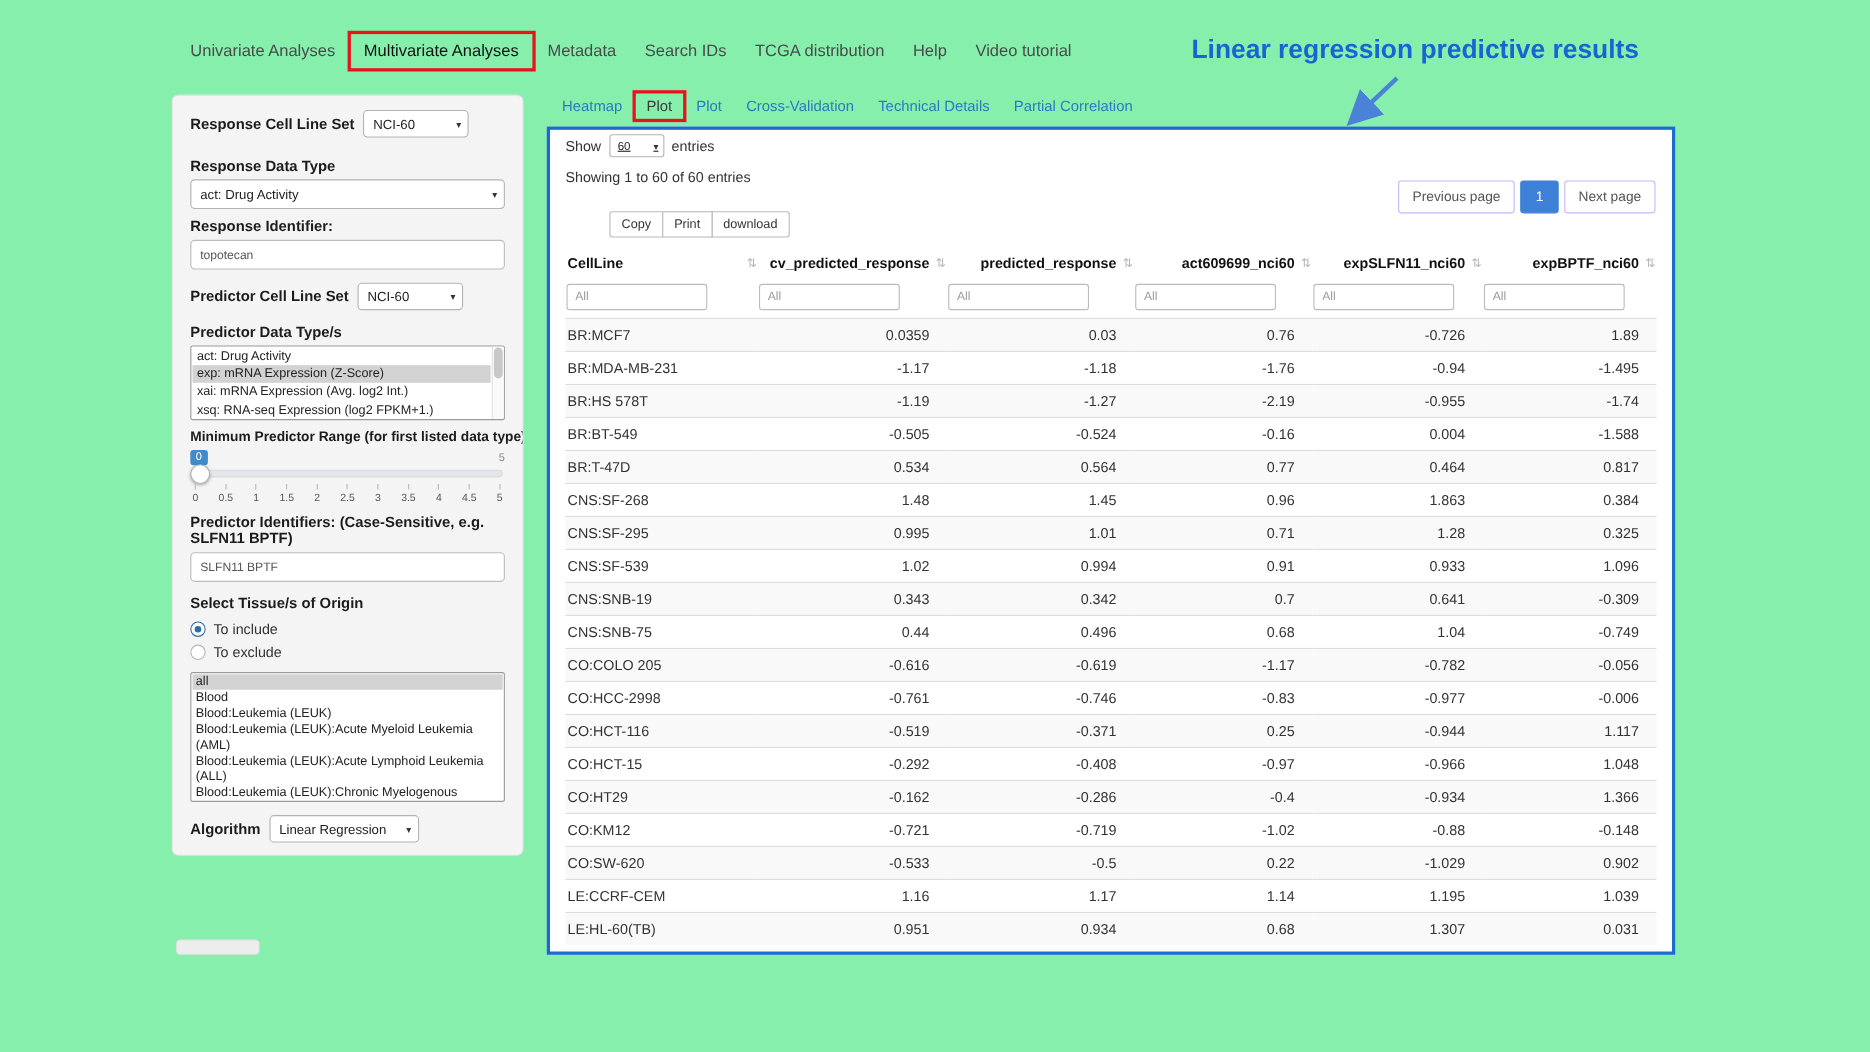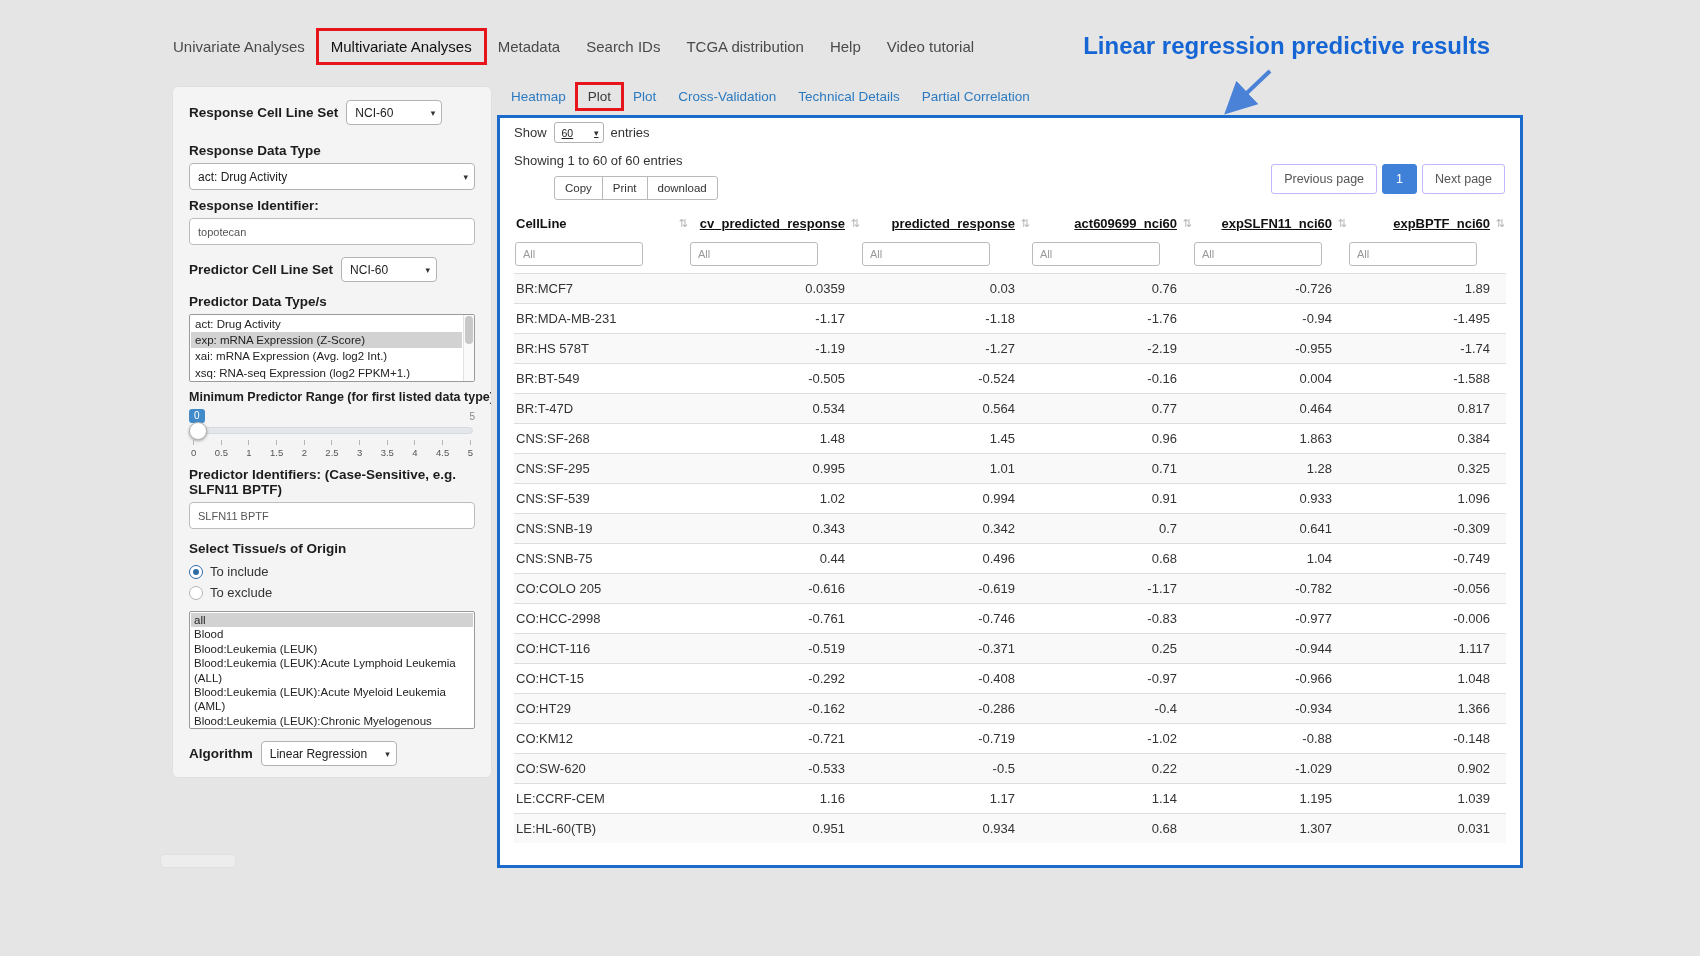--- a/index.html
+++ b/index.html
@@ -1,31 +1,31 @@
 <!DOCTYPE html>
 <html><head>
 <meta charset="utf-8">
 <style>
   * { margin:0; padding:0; box-sizing:border-box; }
   html,body { background:#fff; }
   body { font-family:"Liberation Sans", sans-serif; color:#333; }
-  .canvas { position:relative; width:1700px; height:956px; background:#e5e5e5; overflow:hidden; }
+  .canvas { position:relative; width:1700px; height:956px; background:#86efac; overflow:hidden; }
 
   
   .topnav { position:absolute; left:160px; top:30px; display:flex; align-items:center; }
   .nav-item { padding:8px 13px; font-size:15px; color:#4a4a4a; cursor:pointer; white-space:nowrap; }
   .nav-item.active { color:#111; }
   .red-annot { outline:3px solid #e8141c; outline-offset:-1px; }
 
   
   .annot-title { position:absolute; top:32px; right:210px; font-size:24px; font-weight:bold; color:#1566d4; }
   .annot-arrow { position:absolute; left:1212px; top:66px; }
 
   
-  .sidebar { position:absolute; left:172px; top:86px; width:320px; height:692px; background:#f4f4f4;
+  .sidebar { position:absolute; left:156px; top:86px; width:320px; height:692px; background:#f4f4f4;
              border:1px solid #e0e0e0; border-radius:6px; padding:13px 16px; overflow:hidden; }
   .field { margin-bottom:12px; }
   .mb6 { margin-bottom:6px; } .mb8 { margin-bottom:8px; } .mb18 { margin-bottom:18px; } .mb20 { }
   .mt10 { margin-top:10px; }
   .lbl { font-weight:bold; font-size:13.5px; color:#1c1c1c; display:block; margin-bottom:5px; }
   .lbl-sm { font-size:12.5px; white-space:nowrap; }
   .row-inline { display:flex; align-items:center; gap:8px; }
   .row-inline .lbl { margin-bottom:0; }
   .sel { display:inline-flex; align-items:center; justify-content:space-between; background:#fff;
          border:1px solid #b3b3b3; border-radius:4px; height:25px; padding:0 6px 0 8px; font-size:12px;
@@ -74,31 +74,31 @@
   
   .main-box { position:absolute; left:497px; top:115px; width:1026px; height:753px; border:3px solid #1a6bcc;
               background:#fff; padding:3px 14px 0; overflow:hidden; }
   .show-row { display:flex; align-items:center; gap:7px; font-size:13px; color:#333; margin-top:1px; }
   .sel-xs { height:21px; font-size:10.5px; padding:0 4px 0 7px; width:50px; border-radius:3px;text-decoration:underline; }
   .showing { font-size:13px; color:#333; margin-top:10px; }
   .pagination { position:absolute; top:46px; right:15px; display:flex; gap:5px; }
   .pg { font-family:inherit; font-size:12.5px; color:#555; background:#fff; border:1px solid #c4b5fd;
         border-radius:3px; padding:7px 12px; cursor:pointer; }
   .pg.active { background:#3f80d8; border-color:#3f80d8; color:#fff; padding:7px 13px; }
-  .dt-buttons { margin-top:8px; display:flex;padding-left:40px; }
+  .dt-buttons { margin-top:24px; display:flex;padding-left:40px; }
   .dt-btn { font-family:inherit; font-size:11.5px; color:#333; background:#fff; border:1px solid #b9b9b9;
             padding:5px 10px; margin-right:-1px; cursor:pointer; }
   .dt-btn:first-child { border-radius:3px 0 0 3px; }
   .dt-btn:last-child { border-radius:0 3px 3px 0; margin-right:0; }
 
   
   .dt { width:100%; border-collapse:collapse; table-layout:fixed; margin-top:8px; }
   .dt th { font-size:13px; color:#111; font-weight:bold; text-align:left; padding:8px 16px 8px 2px;
            position:relative; cursor:pointer; }
-  .dt th.th-num { text-align:right;text-decoration:underline; }
+  .dt th.th-num { text-align:right; }
   .sort-icon { position:absolute; right:1px; top:9px; font-size:11px; color:#b5b5b5; font-weight:normal; }
   .dt th.filter-cell { padding:3px 0 7px 1px; cursor:default; }
   .filter-input { width:128px; height:24px; border:1px solid #bbb; border-radius:3px; font-size:11px;
                   padding:0 7px; color:#444; font-family:inherit; background:#fff; }
   .filter-input::placeholder { color:#9a9a9a; }
   .dt tbody td { font-size:13px; color:#333; padding:7px 2px; border-top:1px solid #ddd;
                  overflow:hidden; white-space:nowrap; }
   .dt tbody td.num { text-align:right; padding-right:16px; }
   .dt tbody tr:nth-child(odd) { background:#f9f9f9; }
 
@@ -248,22 +248,22 @@
         <span class="radio"></span>
         <span class="radio-lbl">To exclude</span>
       </div>
     </div>
 
     <div class="field">
       <div class="listbox lb-tissue">
           <div class="lb-opt selected">all</div>
           <div class="lb-opt">Blood</div>
           <div class="lb-opt">Blood:Leukemia (LEUK)</div>
+          <div class="lb-opt">Blood:Leukemia (LEUK):Acute Myeloid Leukemia (AML)</div>
           <div class="lb-opt">Blood:Leukemia (LEUK):Acute Lymphoid Leukemia (ALL)</div>
-          <div class="lb-opt">Blood:Leukemia (LEUK):Acute Myeloid Leukemia (AML)</div>
           <div class="lb-opt">Blood:Leukemia (LEUK):Chronic Myelogenous Leukemia (CML)</div>
         </div>
     </div>
 
     <div class="field row-inline mt10">
       <label class="lbl">Algorithm</label>
       <div class="sel w132">
         <span class="sel-text">Linear Regression</span>
         <span class="caret">▾</span>
       </div>

